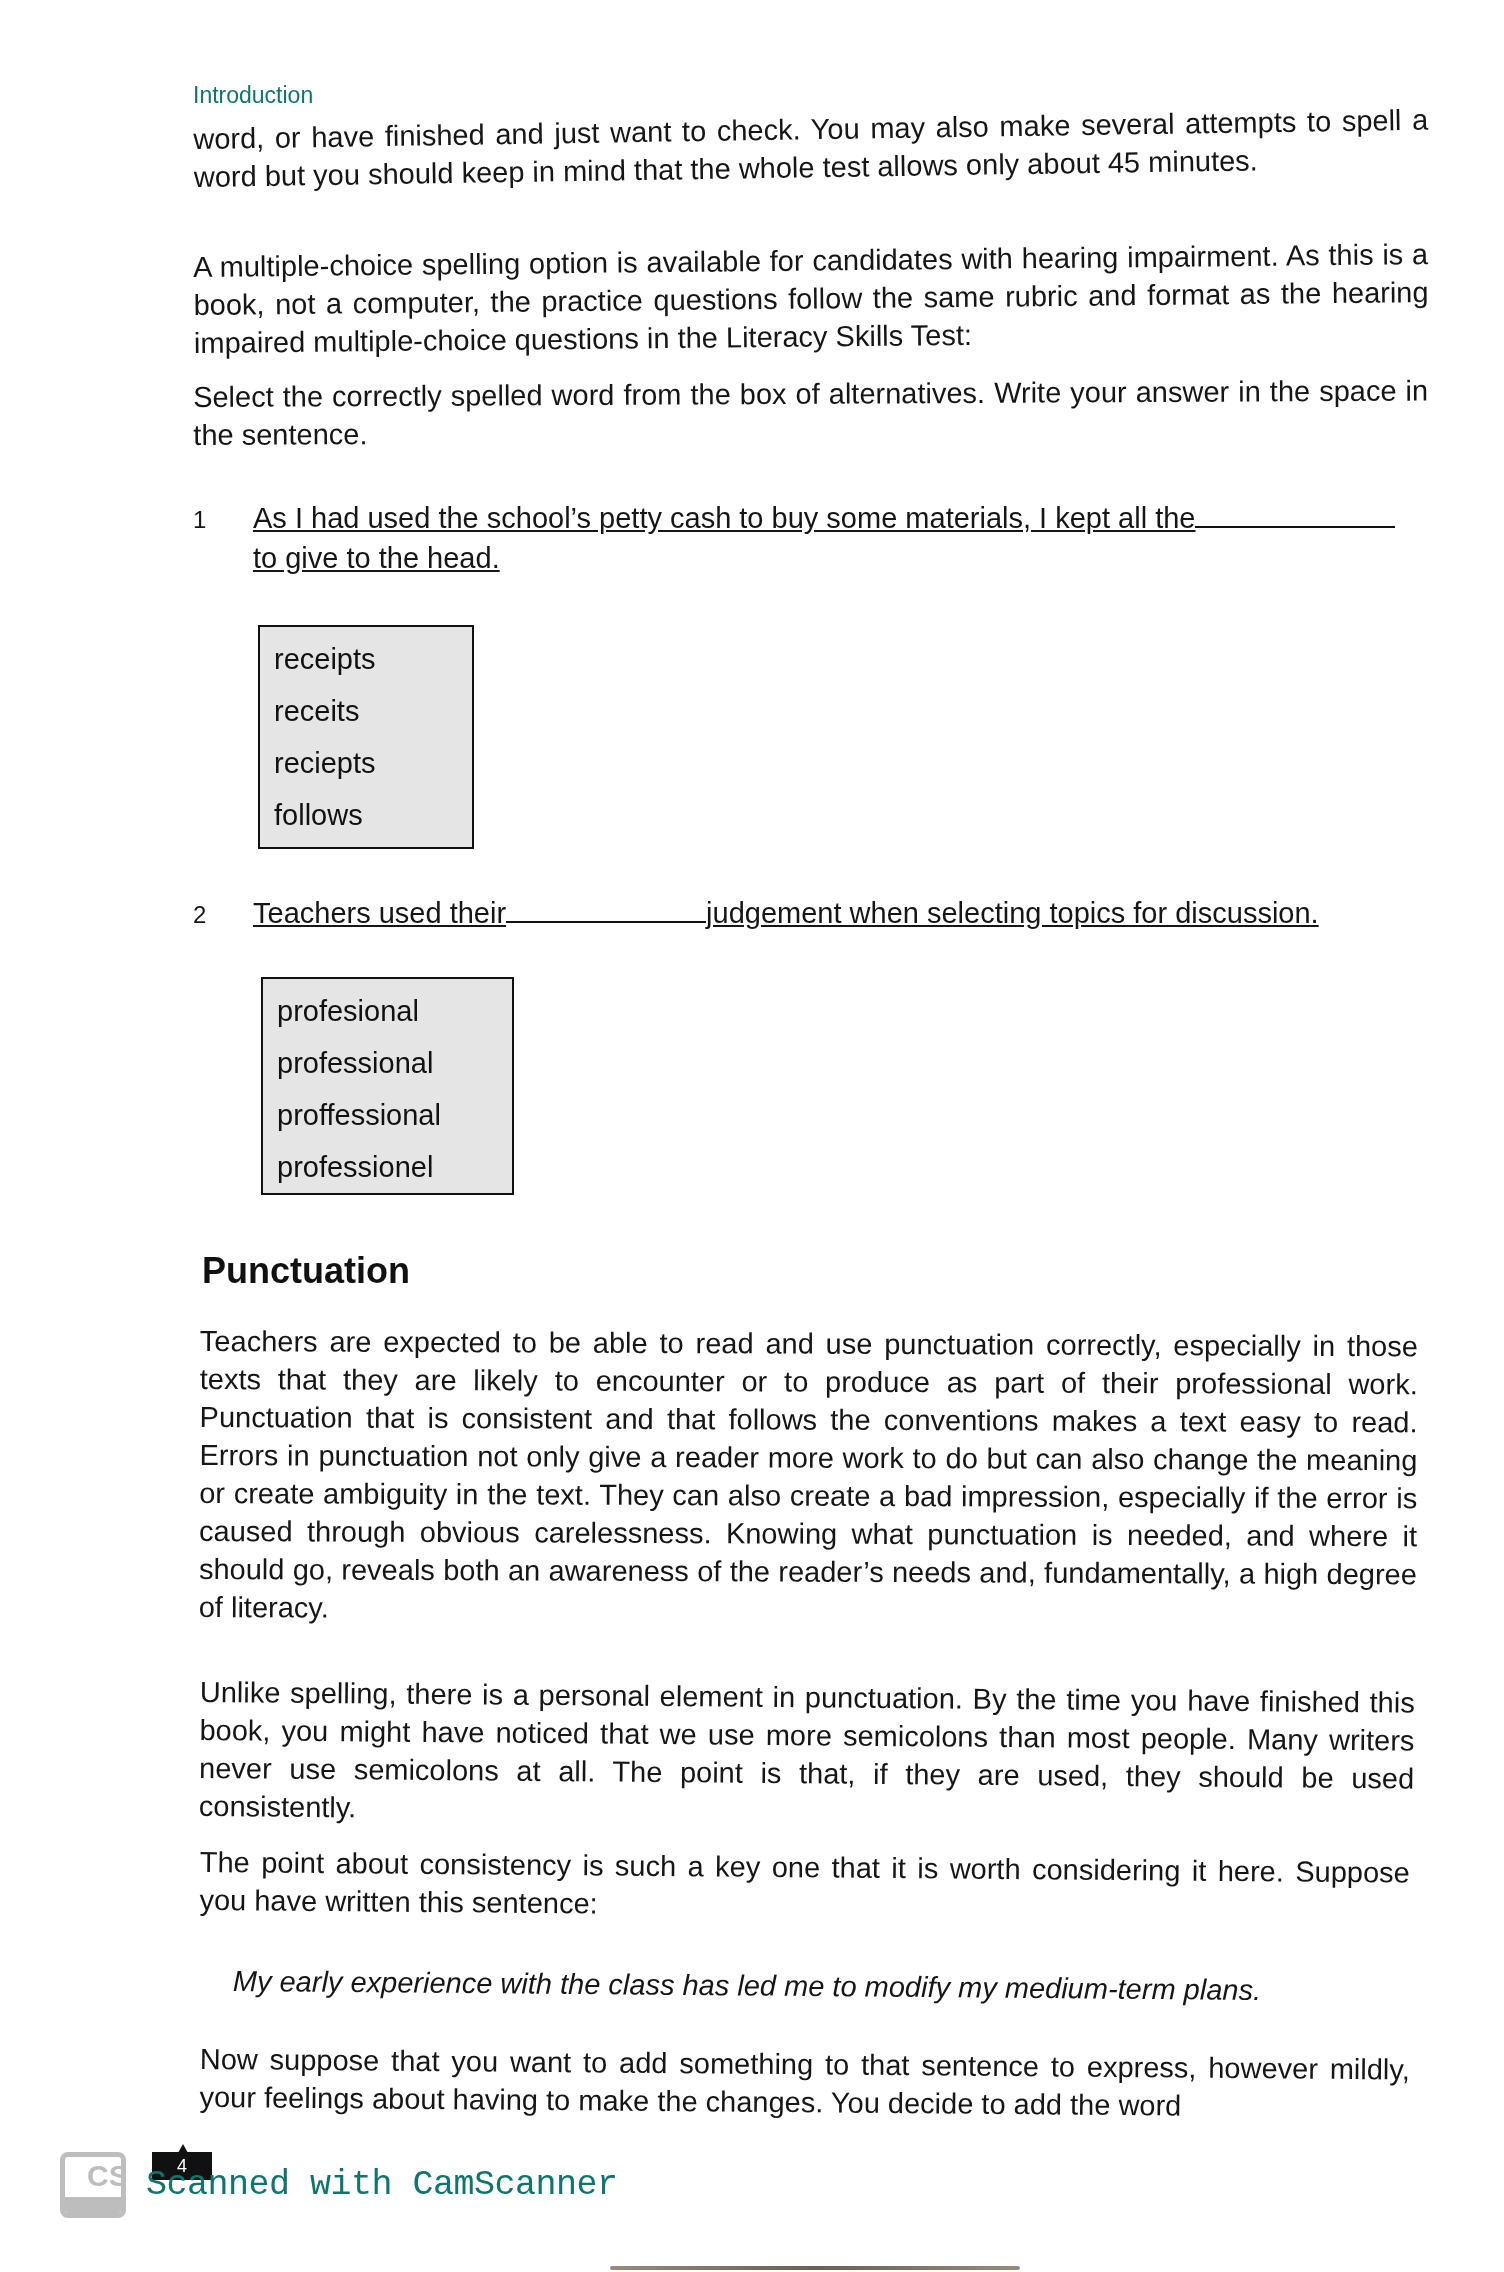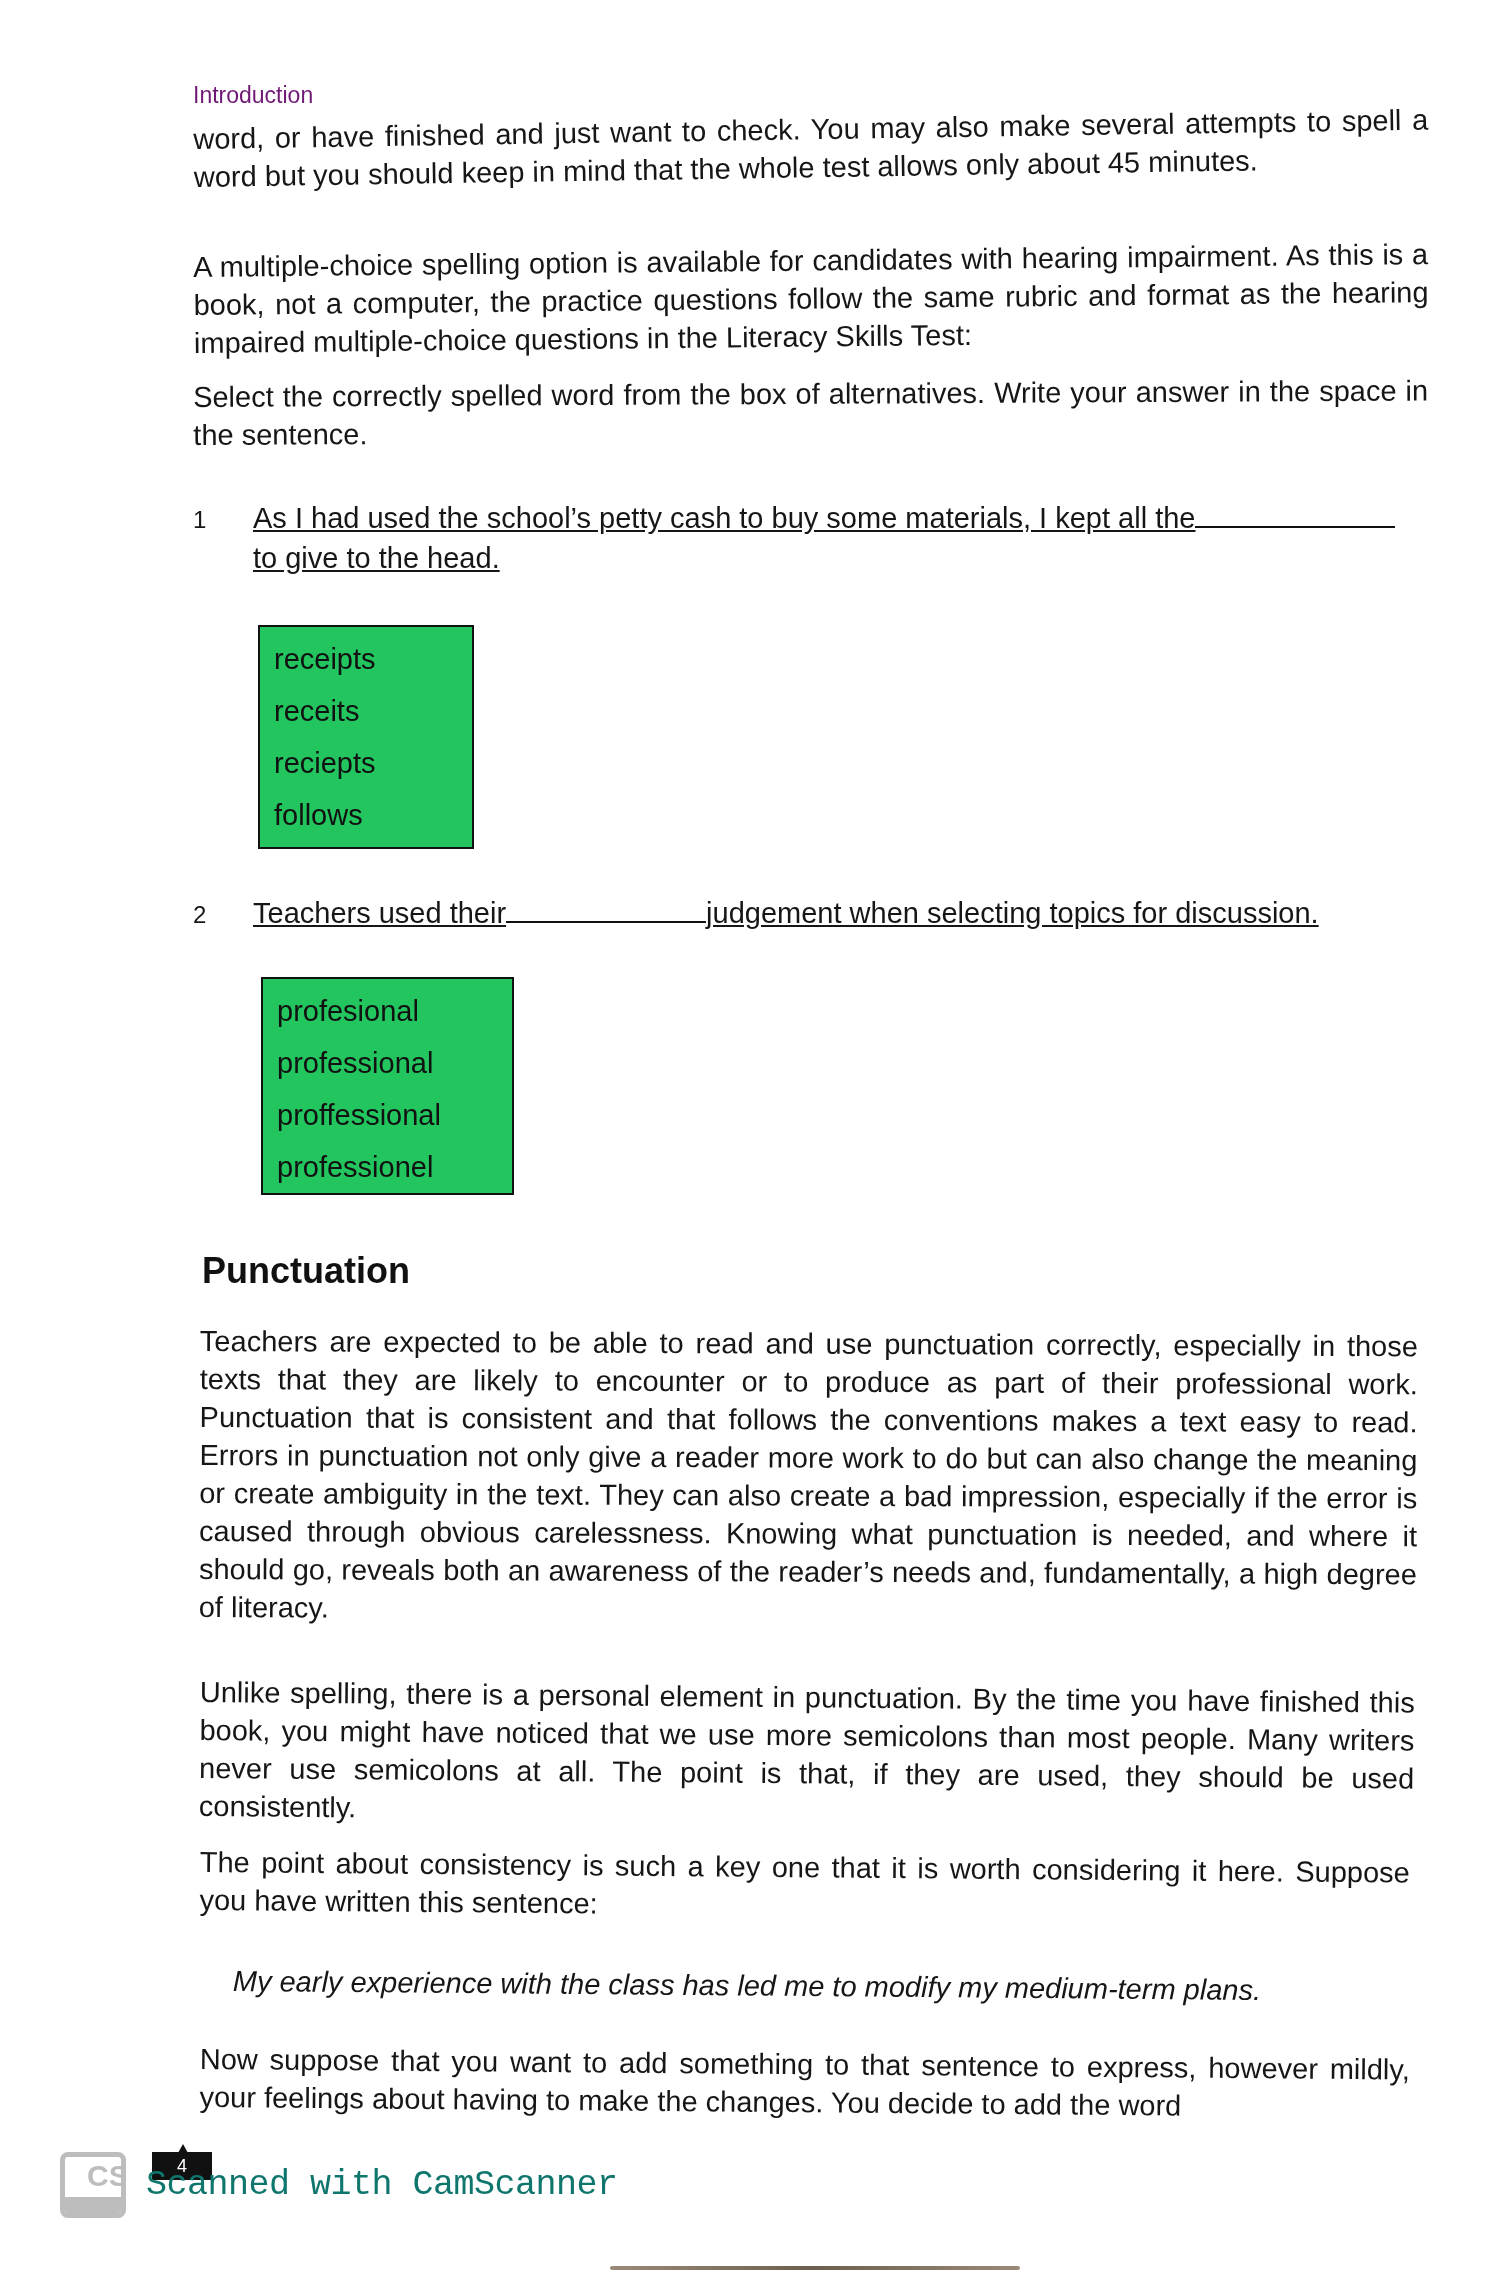--- a/index.html
+++ b/index.html
@@ -5,40 +5,40 @@
     html, body { margin: 0; padding: 0; }
     body {
       width: 1504px; height: 2272px; position: relative; overflow: hidden;
       background: #ffffff;
       font-family: "Liberation Sans", "DejaVu Sans", sans-serif;
       color: #1a1a1a;
     }
     .page { position: absolute; left: 0; top: 0; width: 1504px; height: 2272px; }
     .running-head {
       position: absolute; left: 193px; top: 82px;
-      font-size: 23px; color: #701a75;
+      font-size: 23px; color: #0f766e;
     }
     .para {
       position: absolute; left: 193px; width: 1235px;
       font-size: 29px; line-height: 38px; color: #161616;
       text-align: justify;
     }
     .para.tilt-a { transform: rotate(-0.9deg); transform-origin: left top; }
     .para.tilt-b { transform: rotate(-0.6deg); transform-origin: left top; }
     .para.tilt-c { transform: rotate(-0.3deg); transform-origin: left top; }
     .para.tilt-d { transform: rotate(0.5deg); transform-origin: left top; }
     .para.tilt-e { transform: rotate(0.25deg); transform-origin: left top; }
 
     .question { position: absolute; left: 193px; width: 1235px; font-size: 29px; line-height: 40px; color:#161616; }
     .q-num { position: absolute; left: 0; top: 2px; font-size: 24px; }
     .q-text { position: absolute; left: 60px; right: 0; text-decoration: underline; }
     .blank { display: inline-block; border-bottom: 2px solid #111; vertical-align: baseline; height: 24px; }
 
     .choice-box {
-      position: absolute; border: 2px solid #111; background: #22c55e;
+      position: absolute; border: 2px solid #111; background: #e5e5e5;
       padding: 6px 14px 4px 14px; box-sizing: border-box;
     }
     .choice-item { font-size: 29px; line-height: 52px; color: #111; }
 
     .section-heading {
       position: absolute; left: 202px; top: 1250px;
       font-size: 36px; font-weight: bold; color: #111;
     }
     .quote {
       position: absolute; left: 233px; top: 1965px; width: 1110px;

